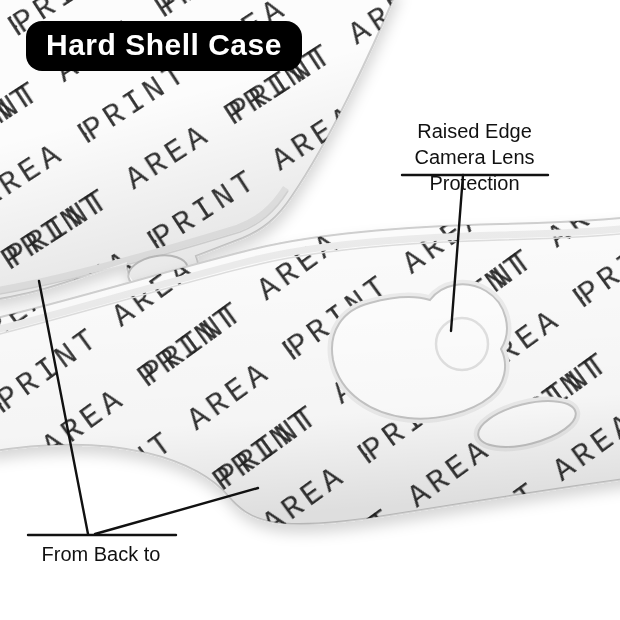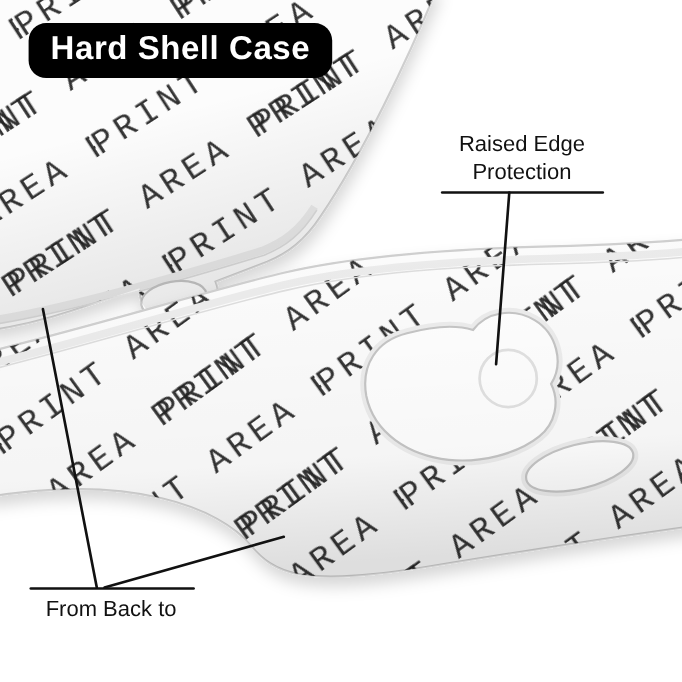--- a/index.html
+++ b/index.html
@@ -160,20 +160,21 @@
       <line class="ann-line" x1="28" y1="535" x2="176" y2="535"></line>
       <line class="ann-line" x1="88" y1="534" x2="39" y2="281"></line>
       <line class="ann-line" x1="95" y1="534" x2="258" y2="488"></line>
     </g>
   </svg>
 
   <div class="badge">Hard Shell Case</div>
 
   <div class="ann ann-camera">
     <div>Raised Edge</div>
+    <div>Camera Lens</div>
     <div>Protection</div>
   </div>
 
   <div class="ann ann-fullbody">
     <div>From Back to</div>
   </div>
 
 </div>
 
 </body></html>

